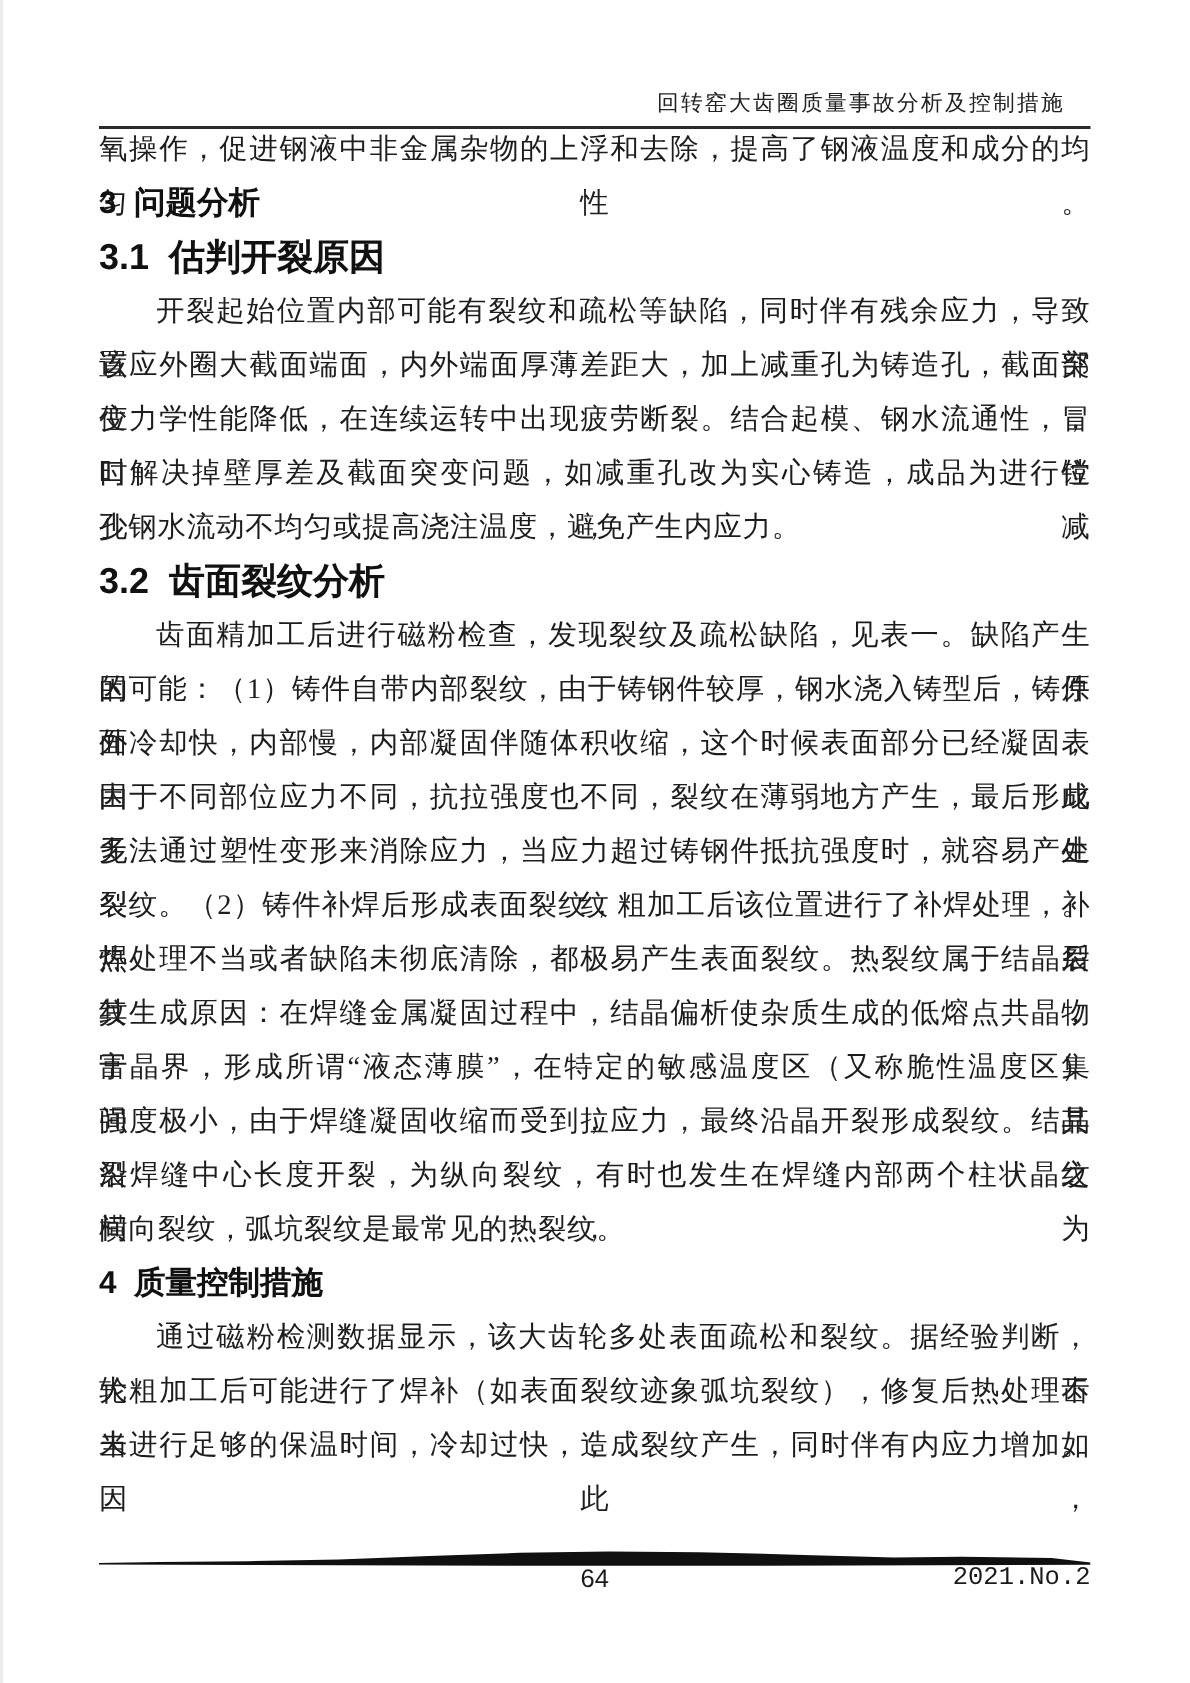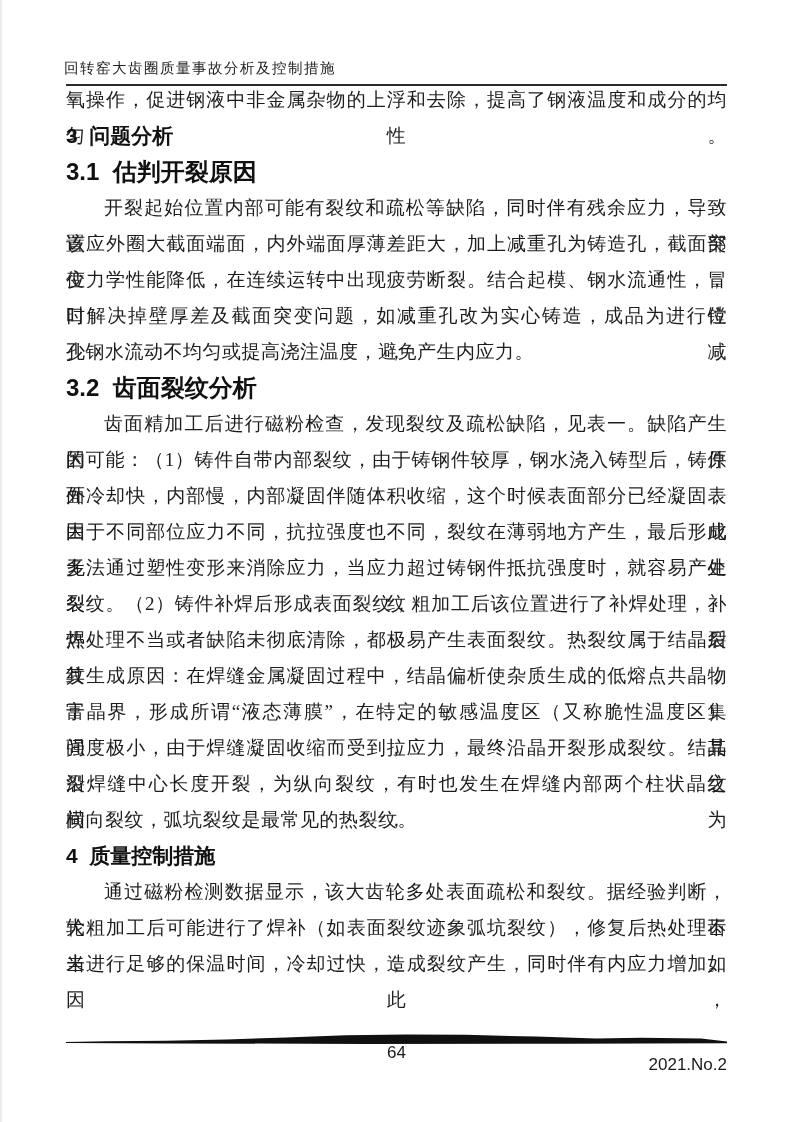--- a/index.html
+++ b/index.html
@@ -9,22 +9,22 @@
     background:#ffffff;
     color:#1d1d1d;
     font-family:"Liberation Serif","DejaVu Serif",serif;
     overflow:hidden;
   }
   .edge-left{
     position:absolute;left:0;top:0;width:2px;height:100%;
     background:#ededed;
   }
   .header-title{
-    position:absolute;top:59px;left:64px;width:661px;
-    text-align:left;
+    position:absolute;top:59px;left:49px;width:661px;
+    text-align:right;
     font-size:14.5px;
     letter-spacing:1.5px;
     color:#222;
     white-space:pre;
   }
   .header-rule{
     position:absolute;top:84px;left:66px;width:661px;height:2px;
     background:#2b2b2b;
   }
   .doc{
@@ -61,21 +61,21 @@
   }
   .footer-row{
     position:absolute;left:66px;top:1043px;width:661px;height:18px;
     font-family:"Liberation Sans","DejaVu Sans",sans-serif;
     font-size:17px;color:#1a1a1a;
   }
   .footer-page{
     position:absolute;left:0;width:100%;text-align:center;top:0;
   }
   .footer-issue{
-    position:absolute;right:0;top:12px;text-align:left;
+    position:absolute;right:0;top:0;text-align:left;font-family:Liberation Mono, monospace;
   }
 </style>
 </head>
 <body>
 
 <div class="page">
 
   <div class="edge-left"></div>
 
   <div class="header-title">回转窑大齿圈质量事故分析及控制措施</div>

